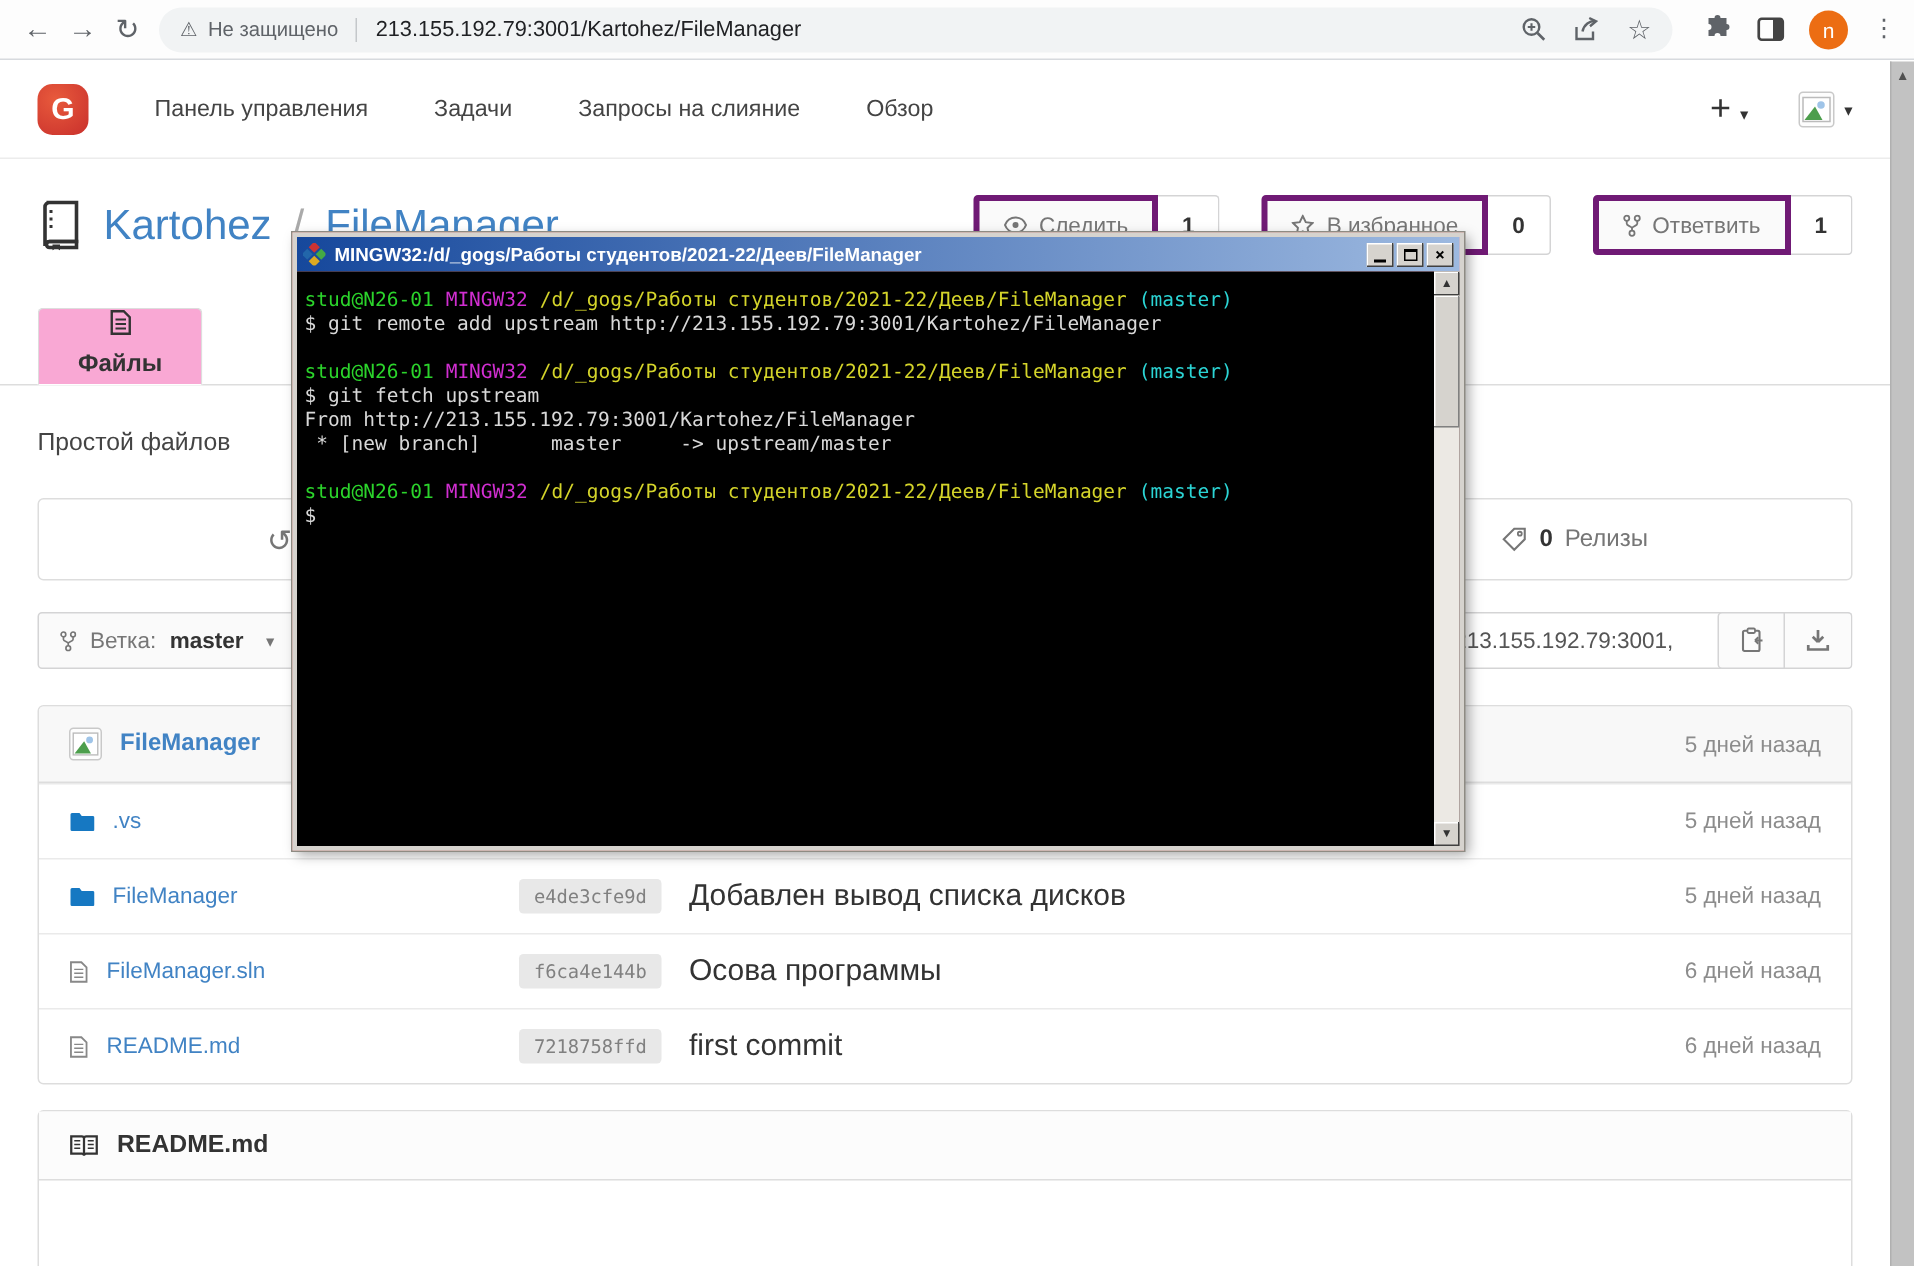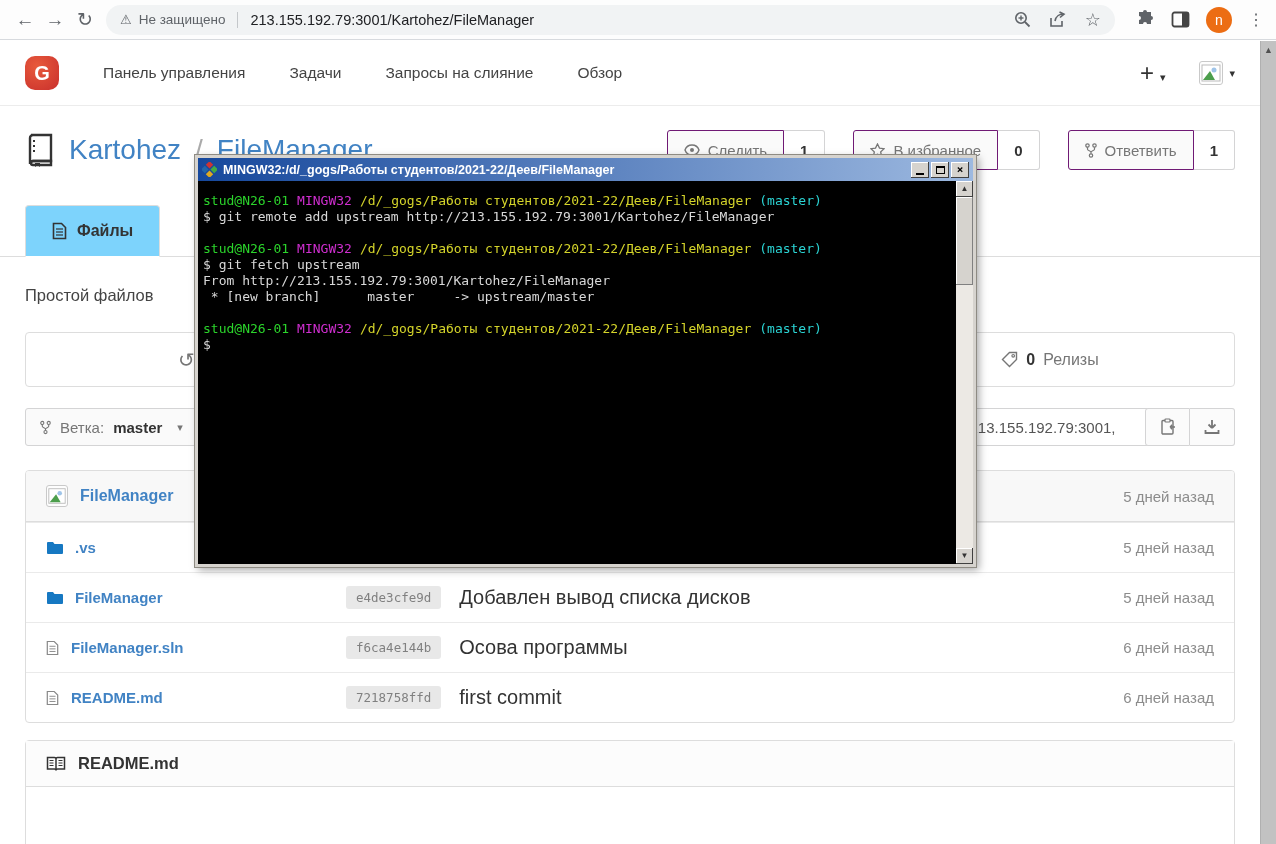--- a/index.html
+++ b/index.html
@@ -41,30 +41,30 @@
   .caret { font-size:11px; color:#333; margin-left:6px; }
   .broken-img { width:24px; height:24px; border:1px solid #c9c9c9; background:#fdfdfd; border-radius:3px; }
 
   
   .repo-head { position:absolute; left:25px; top:128px; width:1210px; height:44px; display:flex; align-items:center; }
   .repo-title { display:flex; align-items:center; gap:12px; font-size:28px; font-weight:300; }
   .repo-title a { color:#4183c4; text-decoration:none; }
   .repo-title .slash { color:#aaa; margin:0 2px; }
   .actions { margin-left:auto; display:flex; gap:28px; }
   .btn-group { display:flex; height:40px; }
-  .gbtn { display:flex; align-items:center; gap:8px; padding:0 16px; border:1px solid #701a75;
+  .gbtn { display:flex; align-items:center; gap:8px; padding:0 16px; border:4px solid #701a75;
     background:#fafafa; color:#767676; font-size:15px; border-radius:3px 0 0 3px; }
   .gcount { display:flex; align-items:center; padding:0 16px; border:1px solid #d4d4d5; border-left:none;
     background:#fff; color:#333; font-weight:bold; font-size:15px; border-radius:0 3px 3px 0; }
 
   
   .tabbar { position:absolute; left:0; top:205px; width:1260px; height:52px; border-bottom:1px solid #ddd; }
-  .tab { position:absolute; left:25px; bottom:-1px; height:52px; padding:0 26px; background:#7dd3fc;
+  .tab { position:absolute; left:25px; bottom:-1px; height:52px; padding:0 26px; background:#f9a8d4;
     border:1px solid #ddd; border-bottom:1px solid #fff; border-radius:4px 4px 0 0;
-    display:flex; align-items:center; gap:10px; font-size:16px; font-weight:bold; color:#333; }
+    display:flex; align-items:center; gap:10px; font-size:16px; font-weight:bold; color:#333;flex-direction:column; }
 
   .desc { position:absolute; left:25px; top:286px; font-size:16.5px; color:#444; }
 
   
   .stats { position:absolute; left:25px; top:332px; width:1210px; height:55px; border:1px solid #ddd;
     border-radius:4px; background:#fff; }
   .stats .vdiv { position:absolute; left:838px; top:0; width:1px; height:100%; background:#ddd; }
   .stats .commits-ic { position:absolute; left:152px; top:15px; font-size:20px; color:#767676; }
   .stats .releases { position:absolute; left:838px; top:0; width:372px; height:100%;
     display:flex; align-items:center; justify-content:center; gap:8px; font-size:16px; color:#767676; }
@@ -89,21 +89,21 @@
   .tool-btn.copy { border-radius:3px 0 0 3px; }
   .tool-btn.dl { border-left:none; border-radius:0 3px 3px 0; }
 
   
   .ftable { position:absolute; left:25px; top:470px; width:1210px; border:1px solid #ddd; border-radius:4px;
     background:#fff; overflow:hidden; }
   .frow { display:flex; align-items:center; height:50px; border-top:1px solid #eaeaea; font-size:15px; }
   .frow:first-child { border-top:none; }
   .frow.head { background:#f8f8f8; height:51px; border-bottom:1px solid #ddd; }
   .cell-name { width:320px; padding-left:20px; display:flex; align-items:center; gap:12px; }
-  .cell-name a { color:#4183c4; text-decoration:none;font-weight:bold; }
+  .cell-name a { color:#4183c4; text-decoration:none; }
   .head .cell-name a { font-weight:bold; font-size:16px; }
   .badge { display:inline-block; background:#e8e8e8; color:#808080; border-radius:3px; padding:4px 10px;
     font-family:"DejaVu Sans Mono", monospace; font-size:12.5px; margin-right:18px; }
   .cell-msg { flex:1; color:#333; font-size:20px; }
   .cell-date { width:170px; text-align:right; padding-right:20px; color:#8c8c8c; font-size:15px; }
 
   
   .readme { position:absolute; left:25px; top:740px; width:1210px; height:120px; border:1px solid #ddd;
     border-radius:4px; background:#fff; }
   .readme-head { height:46px; border-bottom:1px solid #ddd; background:#fcfcfc; display:flex;

